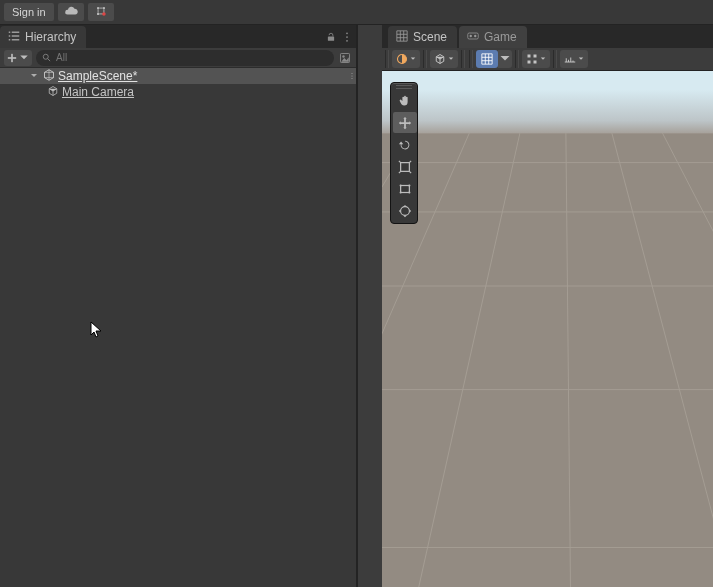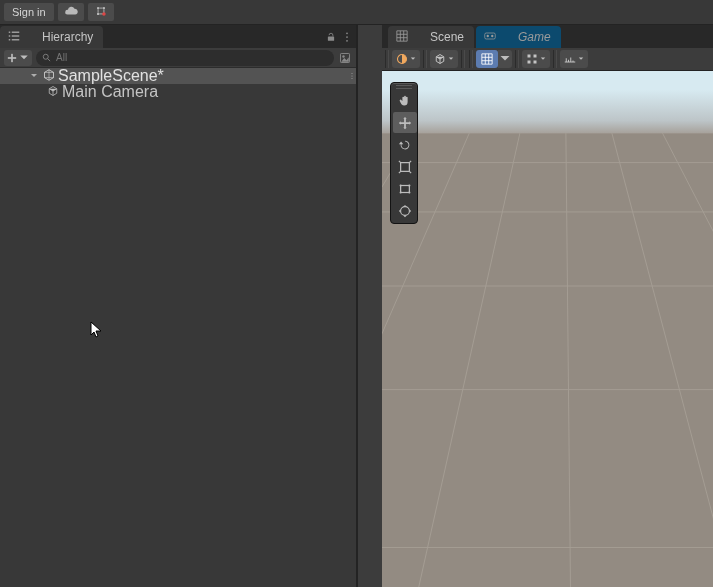--- a/index.html
+++ b/index.html
@@ -60,31 +60,30 @@
     background: #282828;
     display: flex;
     align-items: flex-end;
     padding: 0 4px 0 0;
   }
   .panel-tab {
     height: 22px;
     background: #383838;
     display: flex;
     align-items: center;
-    gap: 22px;
+    gap: 5px;
     padding: 0 10px 0 8px;
     border-top-left-radius: 4px;
     border-top-right-radius: 4px;
     color: #c4c4c4;
     cursor: pointer;
   }
   .panel-tab.inactive {
-    background: #0c4a6e;
+    background: #404040;
     color: #9a9a9a;
-    font-style: italic;
   }
   .panel-tab svg { width: 12px; height: 12px; fill: #9a9a9a; }
   .tabbar-spacer { flex: 1; }
   .tabbar-right { display: flex; align-items: center; gap: 6px; color:#8a8a8a; padding-bottom:3px;}
   .tabbar-right svg { width: 10px; height: 10px; fill: #8a8a8a; }
 
   .panel-toolbar {
     height: 20px;
     background: #3c3c3c;
     display: flex;
@@ -137,21 +136,21 @@
     color:#e2e2e2;
     font-weight:500;
   }
   .tree-row .foldout {
     width:12px; height:12px;
     display:flex; align-items:center; justify-content:center;
   }
   .tree-row .foldout svg{width:8px;height:8px;fill:#aeaeae;}
   .tree-row .item-icon svg{width:12px;height:12px;fill:#c4c4c4;}
   .tree-row.scene .item-icon svg{fill:#e2e2e2;}
-  .tree-row .label{font-size:16px;}
+  .tree-row .label{font-size:12px;text-decoration:underline;}
   .tree-indent-1{padding-left:32px;}
   .tree-options{position:absolute; right:3px; top:0; height:16px; display:flex; align-items:center; color:#9a9a9a;}
   .tree-options svg{width:2px;height:10px;fill:#9a9a9a;}
 
   .cursor {
     position:absolute;
     top: 321px;
     left: 90px;
     width:14px;height:18px;
     pointer-events:none;

